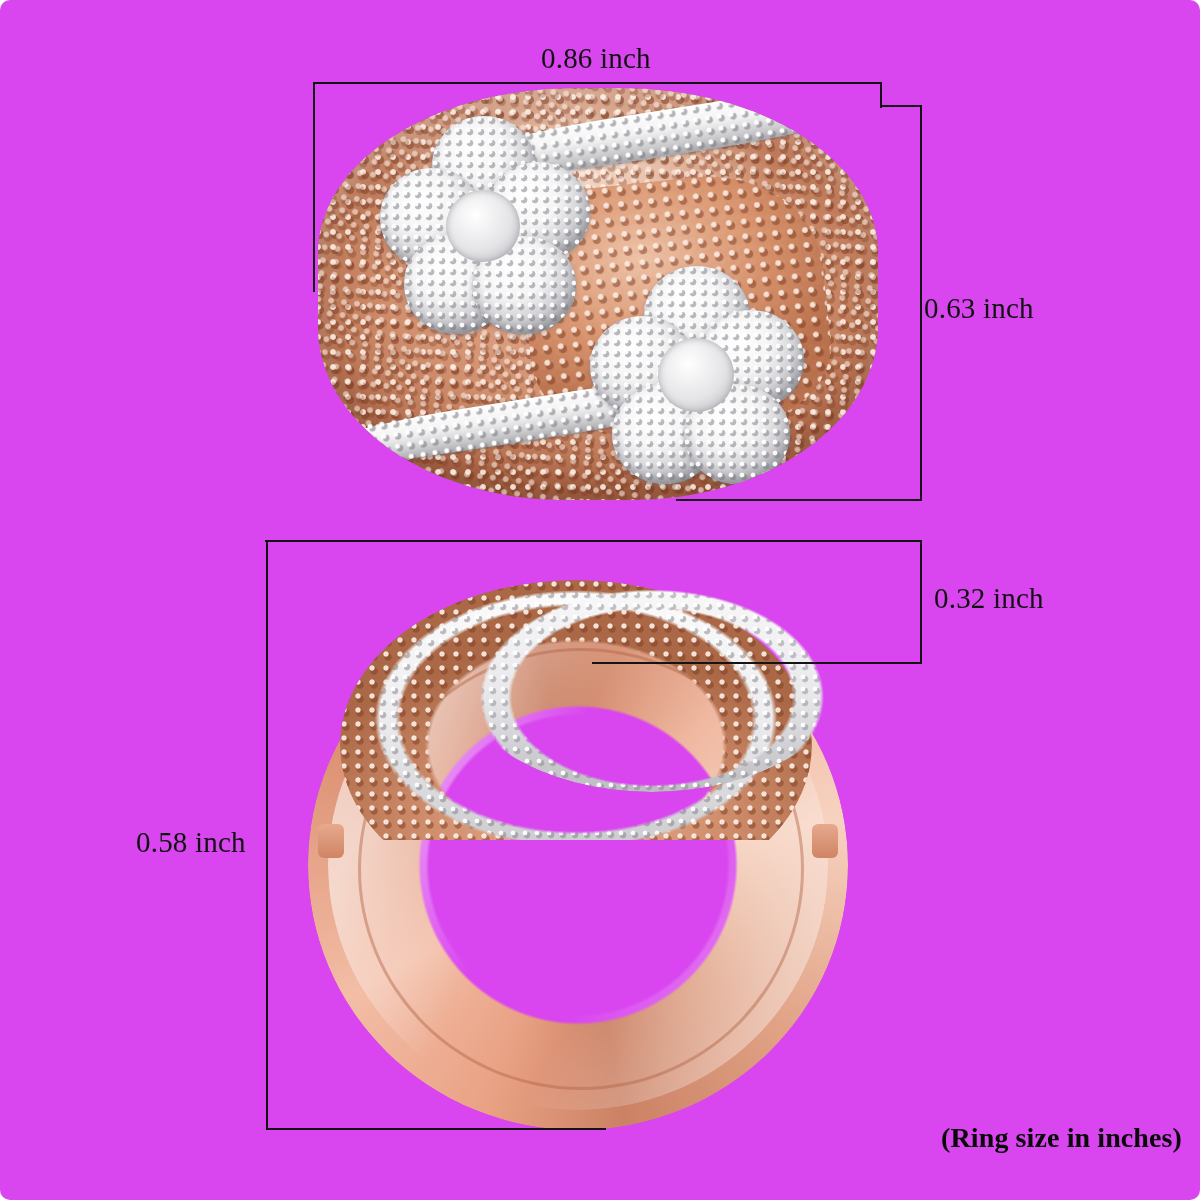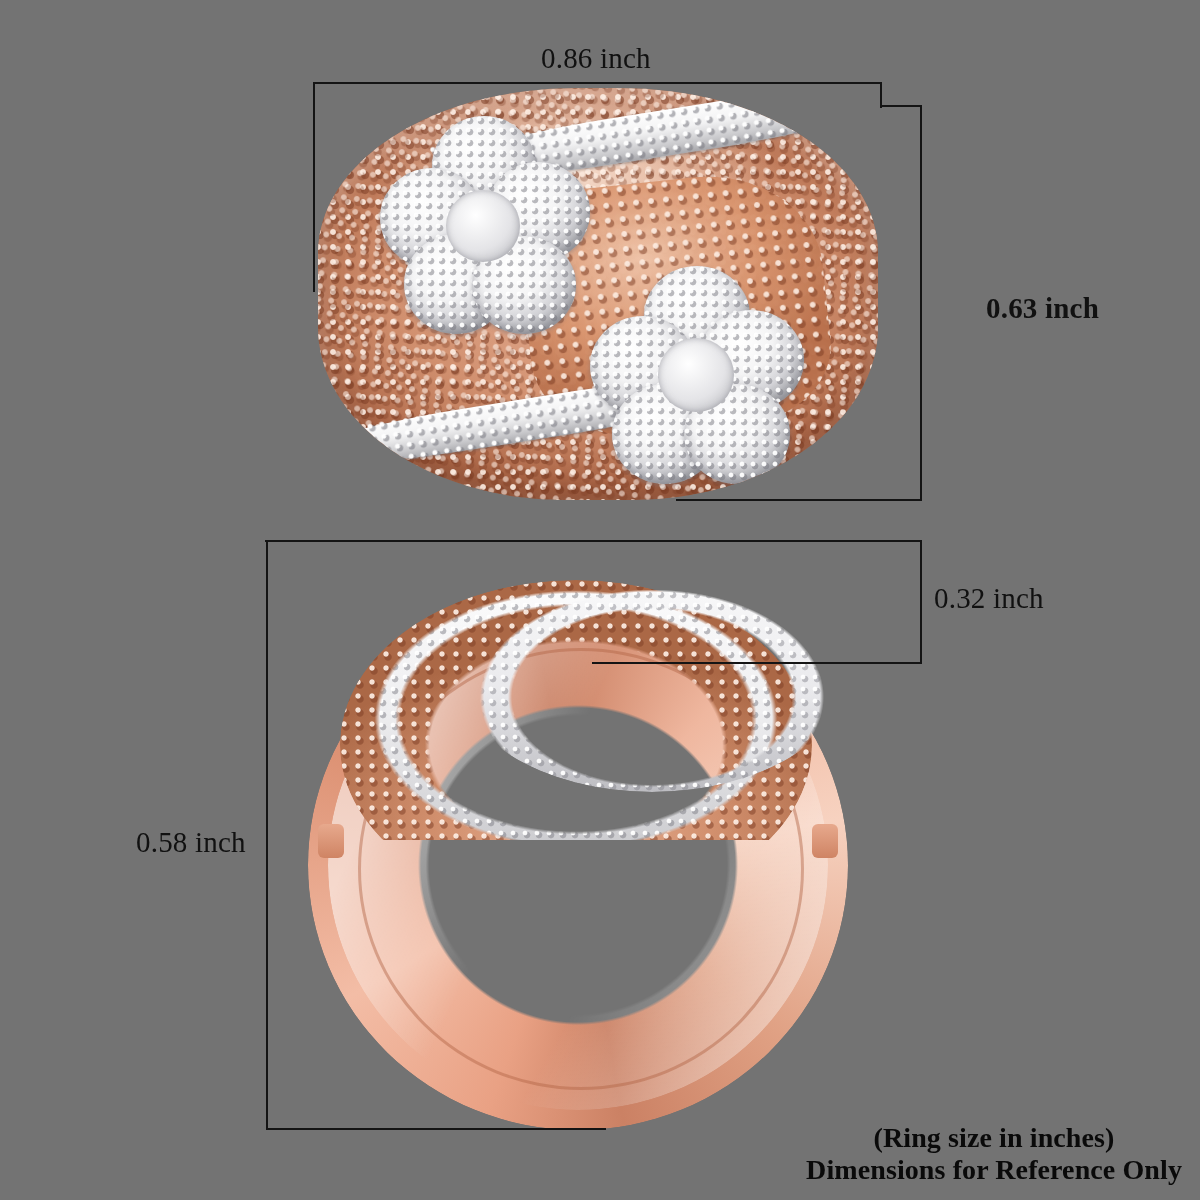--- a/index.html
+++ b/index.html
@@ -1,21 +1,21 @@
 <!DOCTYPE html>
 <html><head>
 <meta charset="utf-8">
 <title>Ring Dimensions Reference</title>
 <style>
   html,body{margin:0;padding:0;background:#ffffff;}
   body{
     width:1200px;height:1200px;position:relative;overflow:hidden;
     font-family:"Liberation Serif","DejaVu Serif",serif;color:#0d0d0d;
   }
-  #stage{position:absolute;inset:0;background:#737373;}
+  #stage{position:absolute;inset:0;background:#d946ef;border-radius:10px;}
 
   
   .dim-label{position:absolute;white-space:nowrap;font-size:29px;letter-spacing:.2px;
              font-family:"Liberation Serif","DejaVu Serif",serif;color:#111;}
   .rule{position:absolute;background:#141414;}
   .rule.h{height:2px;}
   .rule.v{width:2px;}
 
   
   .caption{position:absolute;right:18px;text-align:center;font-weight:bold;
@@ -220,32 +220,31 @@
     </div>
     <div class="shoulder-tip" style="left:46px;top:284px;"></div>
     <div class="shoulder-tip" style="left:540px;top:284px;"></div>
   </div>
 
   <div class="dim-label" style="left:541px;top:42px;">0.86 inch</div>
   <div class="rule h" style="left:313px;top:82px;width:569px;"></div>
   <div class="rule v" style="left:313px;top:82px;height:210px;"></div>
   <div class="rule v" style="left:880px;top:82px;height:26px;"></div>
 
-  <div class="dim-label" style="left:986px;top:292px;font-weight:bold;">0.63 inch</div>
+  <div class="dim-label" style="left:924px;top:292px;">0.63 inch</div>
   <div class="rule h" style="left:880px;top:105px;width:42px;"></div>
   <div class="rule v" style="left:920px;top:105px;height:396px;"></div>
   <div class="rule h" style="left:676px;top:499px;width:246px;"></div>
 
   <div class="dim-label" style="left:934px;top:582px;">0.32 inch</div>
   <div class="rule h" style="left:265px;top:540px;width:657px;"></div>
   <div class="rule v" style="left:920px;top:540px;height:124px;"></div>
   <div class="rule h" style="left:592px;top:662px;width:330px;"></div>
 
   <div class="dim-label" style="left:136px;top:826px;">0.58 inch</div>
   <div class="rule v" style="left:266px;top:540px;height:590px;"></div>
   <div class="rule h" style="left:266px;top:1128px;width:340px;"></div>
 
   <div class="caption" style="top:1122px;">
     <div>(Ring size in inches)</div>
-    <div>Dimensions for Reference Only</div>
   </div>
 
 </div>
 
 </body></html>

